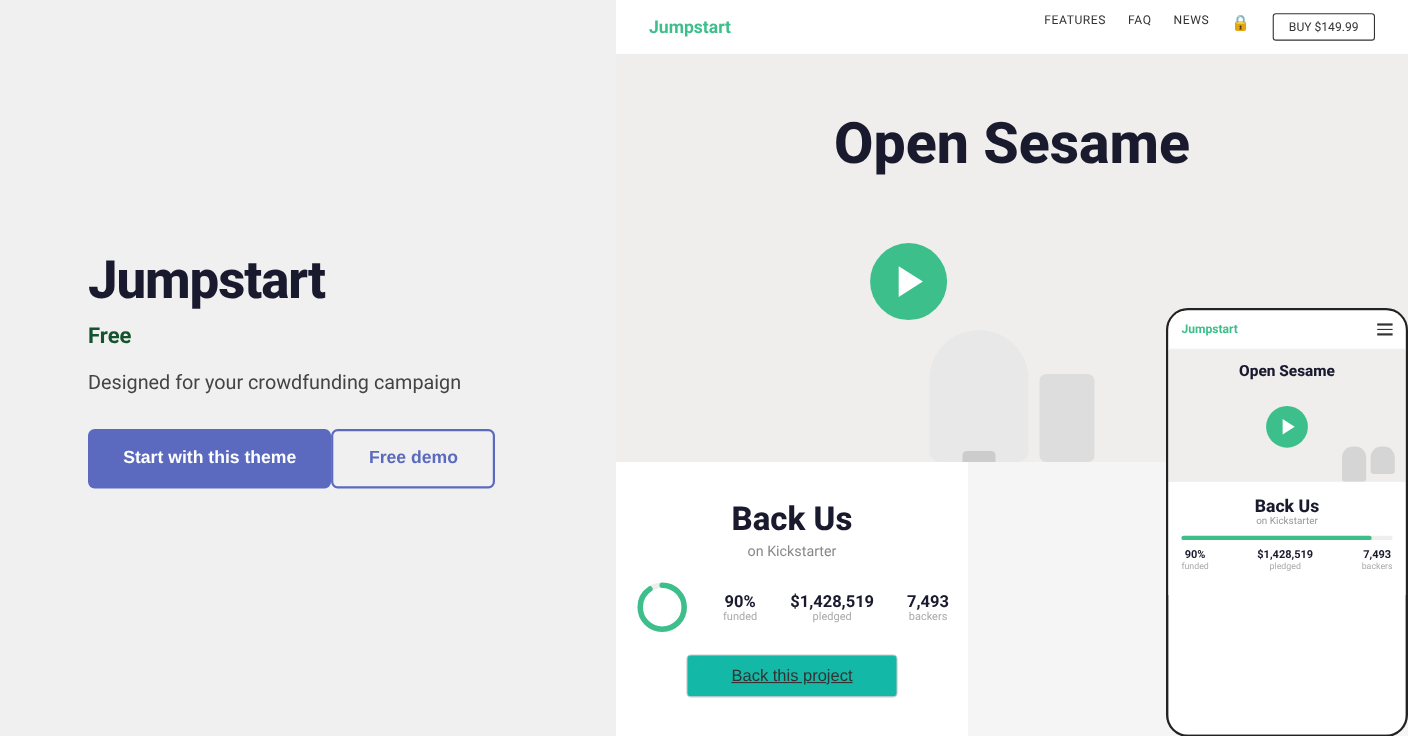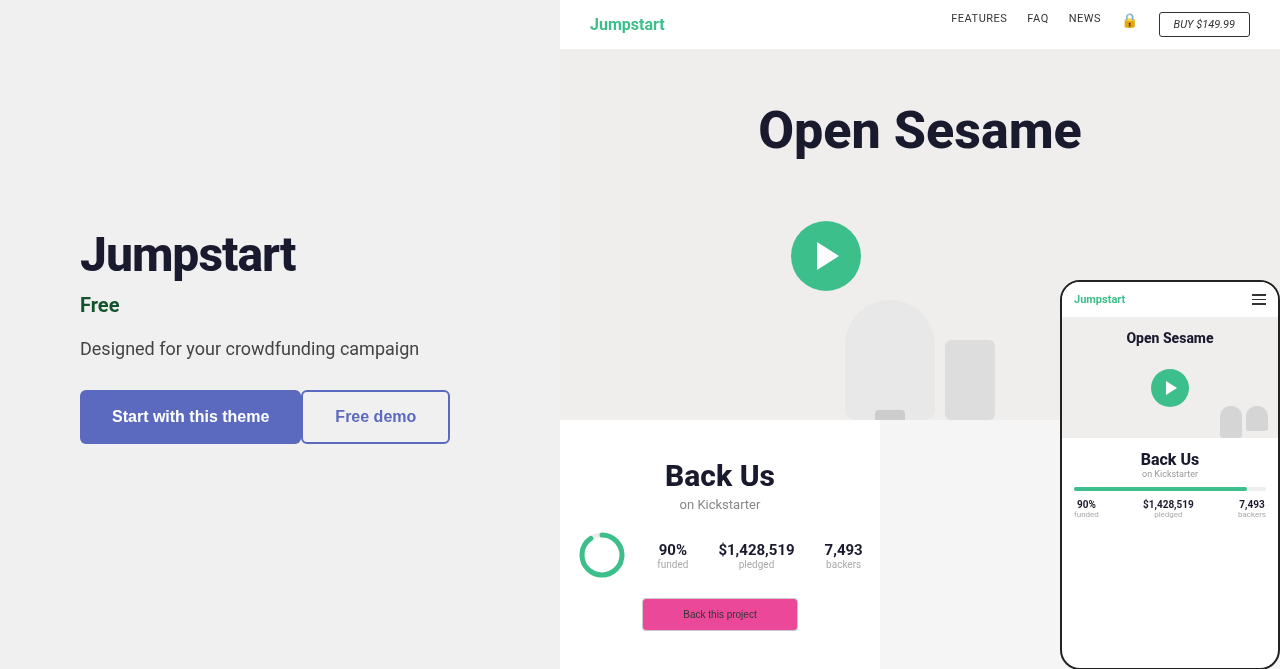--- a/index.html
+++ b/index.html
@@ -135,21 +135,20 @@
       font-size: 14px;
       color: #555;
     }
 
     .preview-buy-btn {
       border: 1px solid #333;
       padding: 5px 14px;
       font-size: 11px;
       color: #333;
       border-radius: 3px;
-      font-style: italic;
     }
 
     
     .preview-hero {
       position: absolute;
       top: 50px;
       left: 0;
       right: 0;
       height: 370px;
       background: #f0eeec;
@@ -289,25 +288,26 @@
 
     .stat-label {
       font-size: 10px;
       color: #aaa;
       text-transform: lowercase;
     }
 
     .backus-btn {
       border: 1px solid #ccc;
       padding: 10px 40px;
-      font-size: 10px;
+      font-size: 15px;
       color: #333;
       border-radius: 4px;
       cursor: pointer;
-      background: #ec4899;
+      background: #14b8a6;
+      text-decoration: underline;
     }
 
     
     .mobile-phone {
       position: absolute;
       right: 0;
       top: 280px;
       width: 220px;
       height: 390px;
       background: #111;

